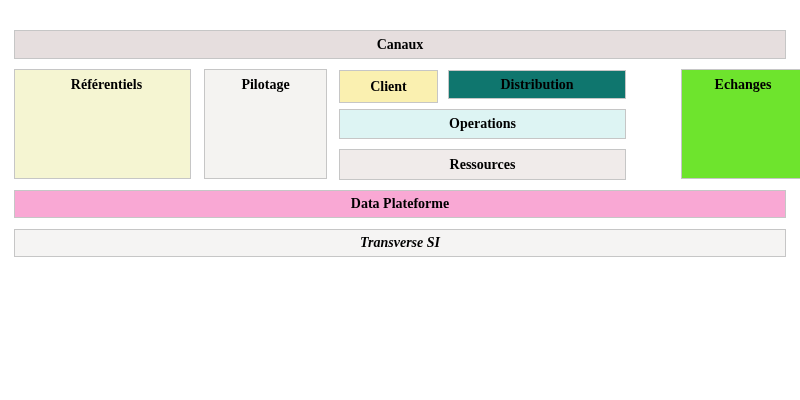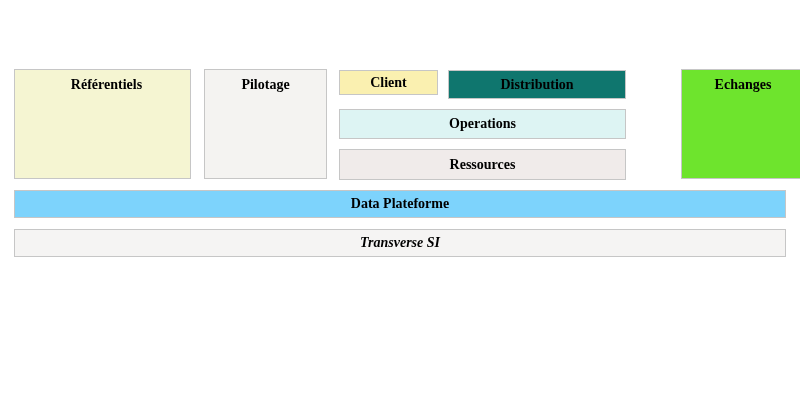--- a/index.html
+++ b/index.html
@@ -30,33 +30,36 @@
   }
   
   .box.tall {
     align-items: flex-start;
     padding-top: 8px;
   }
   
   #canaux          { left: 14px;  top: 30px;  width: 772px; height: 29px; }
   #referentiels    { left: 14px;  top: 69px;  width: 177px; height: 110px; }
   #pilotage        { left: 204px; top: 69px;  width: 123px; height: 110px; }
-  #client          { left: 339px; top: 70px;  width: 99px;  height: 25px; }
+  #client          { left: 339px; top: 70px;  width: 99px;  height: 33px; }
   #distribution    { left: 448px; top: 70px;  width: 178px; height: 29px; }
   #operations      { left: 339px; top: 109px; width: 287px; height: 30px; }
   #ressources      { left: 339px; top: 149px; width: 287px; height: 31px; }
   #echanges        { left: 637px; top: 69px;  width: 124px; height: 110px; margin-left: 44px; }
   #data-plateforme { left: 14px;  top: 190px; width: 772px; height: 28px; }
   #transverse-si   { left: 14px;  top: 229px; width: 772px; height: 28px; font-style: italic; }
 </style>
 </head>
 <body>
 
 <div id="stage">
 
+  <div class="box" id="canaux" style="background-color: rgb(230, 222, 222);">
+    <span>Canaux</span>
+  </div>
 
   <div class="box tall" id="referentiels" style="background-color: rgb(245, 245, 210); padding-left: 8px;">
     <span>Référentiels</span>
   </div>
 
   <div class="box tall" id="pilotage" style="background-color: rgb(244, 243, 241);">
     <span>Pilotage</span>
   </div>
 
   <div class="box" id="client" style="background-color: rgb(250, 240, 176);">
@@ -72,21 +75,21 @@
   </div>
 
   <div class="box" id="ressources" style="background-color: rgb(240, 235, 234);">
     <span>Ressources</span>
   </div>
 
   <div class="box tall" id="echanges" style="background-color: rgb(110, 228, 45);">
     <span>Echanges</span>
   </div>
 
-  <div class="box" id="data-plateforme" style="background-color: #7dd3fc;">
+  <div class="box" id="data-plateforme" style="background-color: #f9a8d4;">
     <span>Data Plateforme</span>
   </div>
 
   <div class="box" id="transverse-si" style="background-color: rgb(245, 244, 243);">
     <span>Transverse SI</span>
   </div>
 
 </div>
 
 </body></html>

